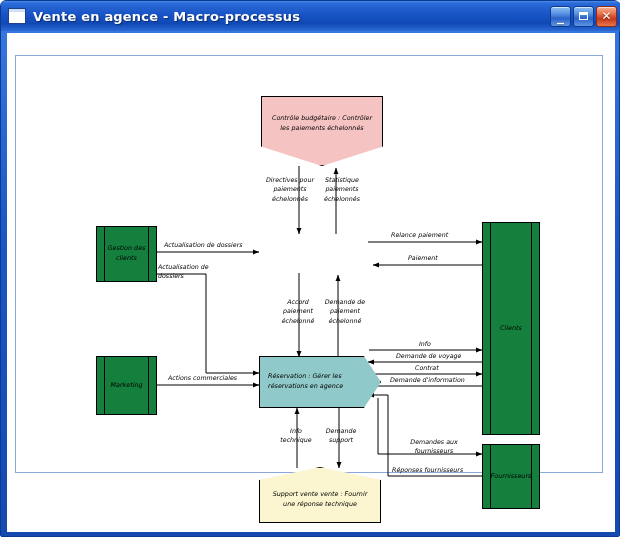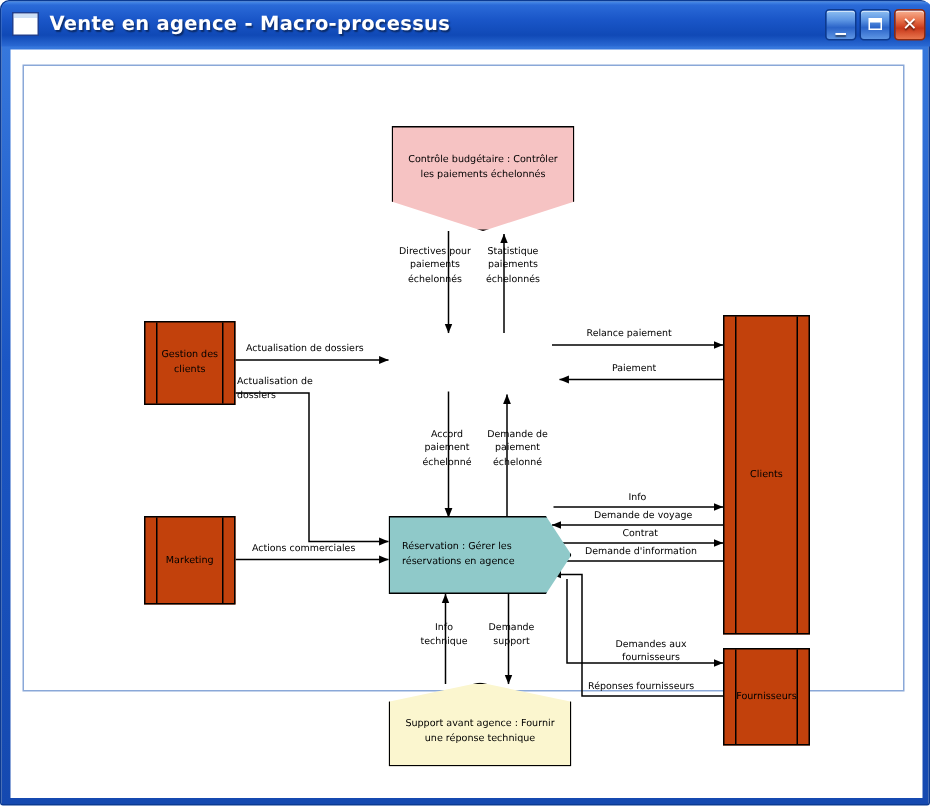--- a/index.html
+++ b/index.html
@@ -101,46 +101,47 @@
     left: 6px;
     top: 32px;
     width: 608px;
     height: 499px;
     background: #ffffff;
     overflow: hidden;
   }
   .diagram-frame {
     position: absolute;
     left: 8px;
-    top: 10px;
+    top: 22px;
     width: 588px;
     height: 418px;
     border: 1px solid #8aa8d8;
     box-sizing: border-box;
     background: #ffffff;
+    font-style: italic;
   }
 
   
   .node {
     position: absolute;
     box-sizing: border-box;
     display: flex;
     align-items: center;
     justify-content: center;
     text-align: center;
     font-size: 6.4px;
     line-height: 1.55;
     color: #000000;
     z-index: 3;
   }
   .node .label { padding: 0 6px; }
 
   
   .entity {
-    background: #c2410c;
+    background: #15803d;
     border: 1px solid #000000;
   }
   .entity::before, .entity::after {
     content: "";
     position: absolute;
     top: 0; bottom: 0;
     width: 0;
     border-left: 1px solid #000000;
   }
   .entity::before { left: 7px; }
@@ -272,21 +273,21 @@
       <div class="node entity" style="left:80px; top:300px; width:61px; height:59px;text-align:center;">
         <div class="label">Marketing</div>
       </div>
 
 
       <div class="node process" style="left:243px; top:300px; width:122px; height:52px;">
         <div class="label">Réservation : Gérer les réservations en agence</div>
       </div>
 
       <div class="node support" style="left:243px; top:411px; width:122px; height:56px;">
-        <div class="label">Support avant agence : Fournir une réponse technique</div>
+        <div class="label">Support vente vente : Fournir une réponse technique</div>
       </div>
 
       <div class="node entity" style="left:466px; top:166px; width:58px; height:213px;">
         <div class="label">Clients</div>
       </div>
 
       <div class="node entity" style="left:466px; top:388px; width:58px; height:65px;text-align:right;">
         <div class="label">Fournisseurs</div>
       </div>
 

